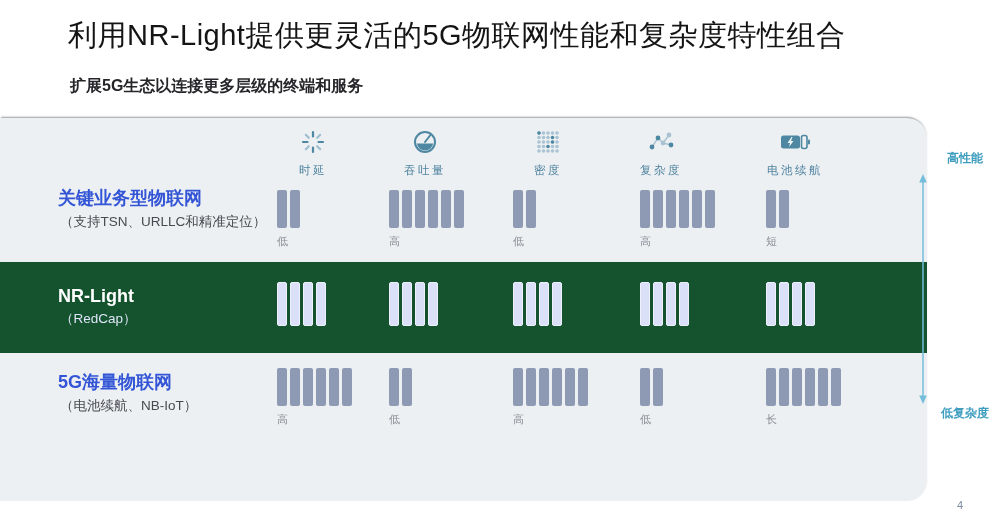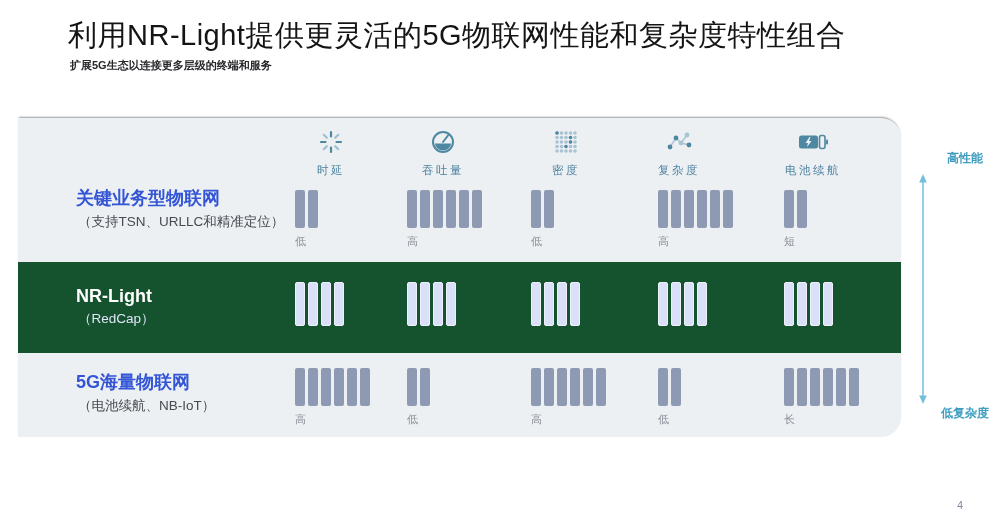--- a/index.html
+++ b/index.html
@@ -2,26 +2,26 @@
 <html><head>
 <meta charset="utf-8">
 <style>
   html,body{margin:0;padding:0;background:#fff;}
   .page{position:relative;width:1000px;height:532px;background:#ffffff;overflow:hidden;
         font-family:"Liberation Sans","DejaVu Sans",sans-serif;}
 
   
   .title{position:absolute;left:68px;top:16px;font-size:29px;font-weight:400;color:#141414;
          letter-spacing:.5px;white-space:nowrap;}
-  .subtitle{position:absolute;left:70px;top:58px;font-size:11px;font-weight:700;color:#26262a;
+  .subtitle{position:absolute;left:70px;top:76px;font-size:16px;font-weight:700;color:#26262a;
             white-space:nowrap;}
 
   
-  .card{position:absolute;left:18px;top:118px;width:883px;height:319px;background:#edf0f3;
-        border-radius:0 20px 20px 0;box-shadow:0 -2px 2px -1px rgba(70,75,82,.55);}
+  .card{position:absolute;left:0;top:118px;width:883px;height:383px;background:#edf0f3;
+        border-radius:0 20px 20px 0;box-shadow:0 -2px 2px -1px rgba(70,75,82,.55);padding-left:44px;}
 
   
   .metric-col{position:absolute;top:10px;width:96px;display:flex;flex-direction:column;
               align-items:center;gap:7px;}
   .m0{left:265px}.m1{left:377px}.m2{left:500px}.m3{left:613px}.m4{left:747px}
   .metric-label{font-size:11.5px;letter-spacing:2.5px;color:#4f83a0;white-space:nowrap;}
   .icon-wrap{height:28px;display:flex;align-items:center;justify-content:center;}
 
   
   .row{position:absolute;left:0;width:100%;}

